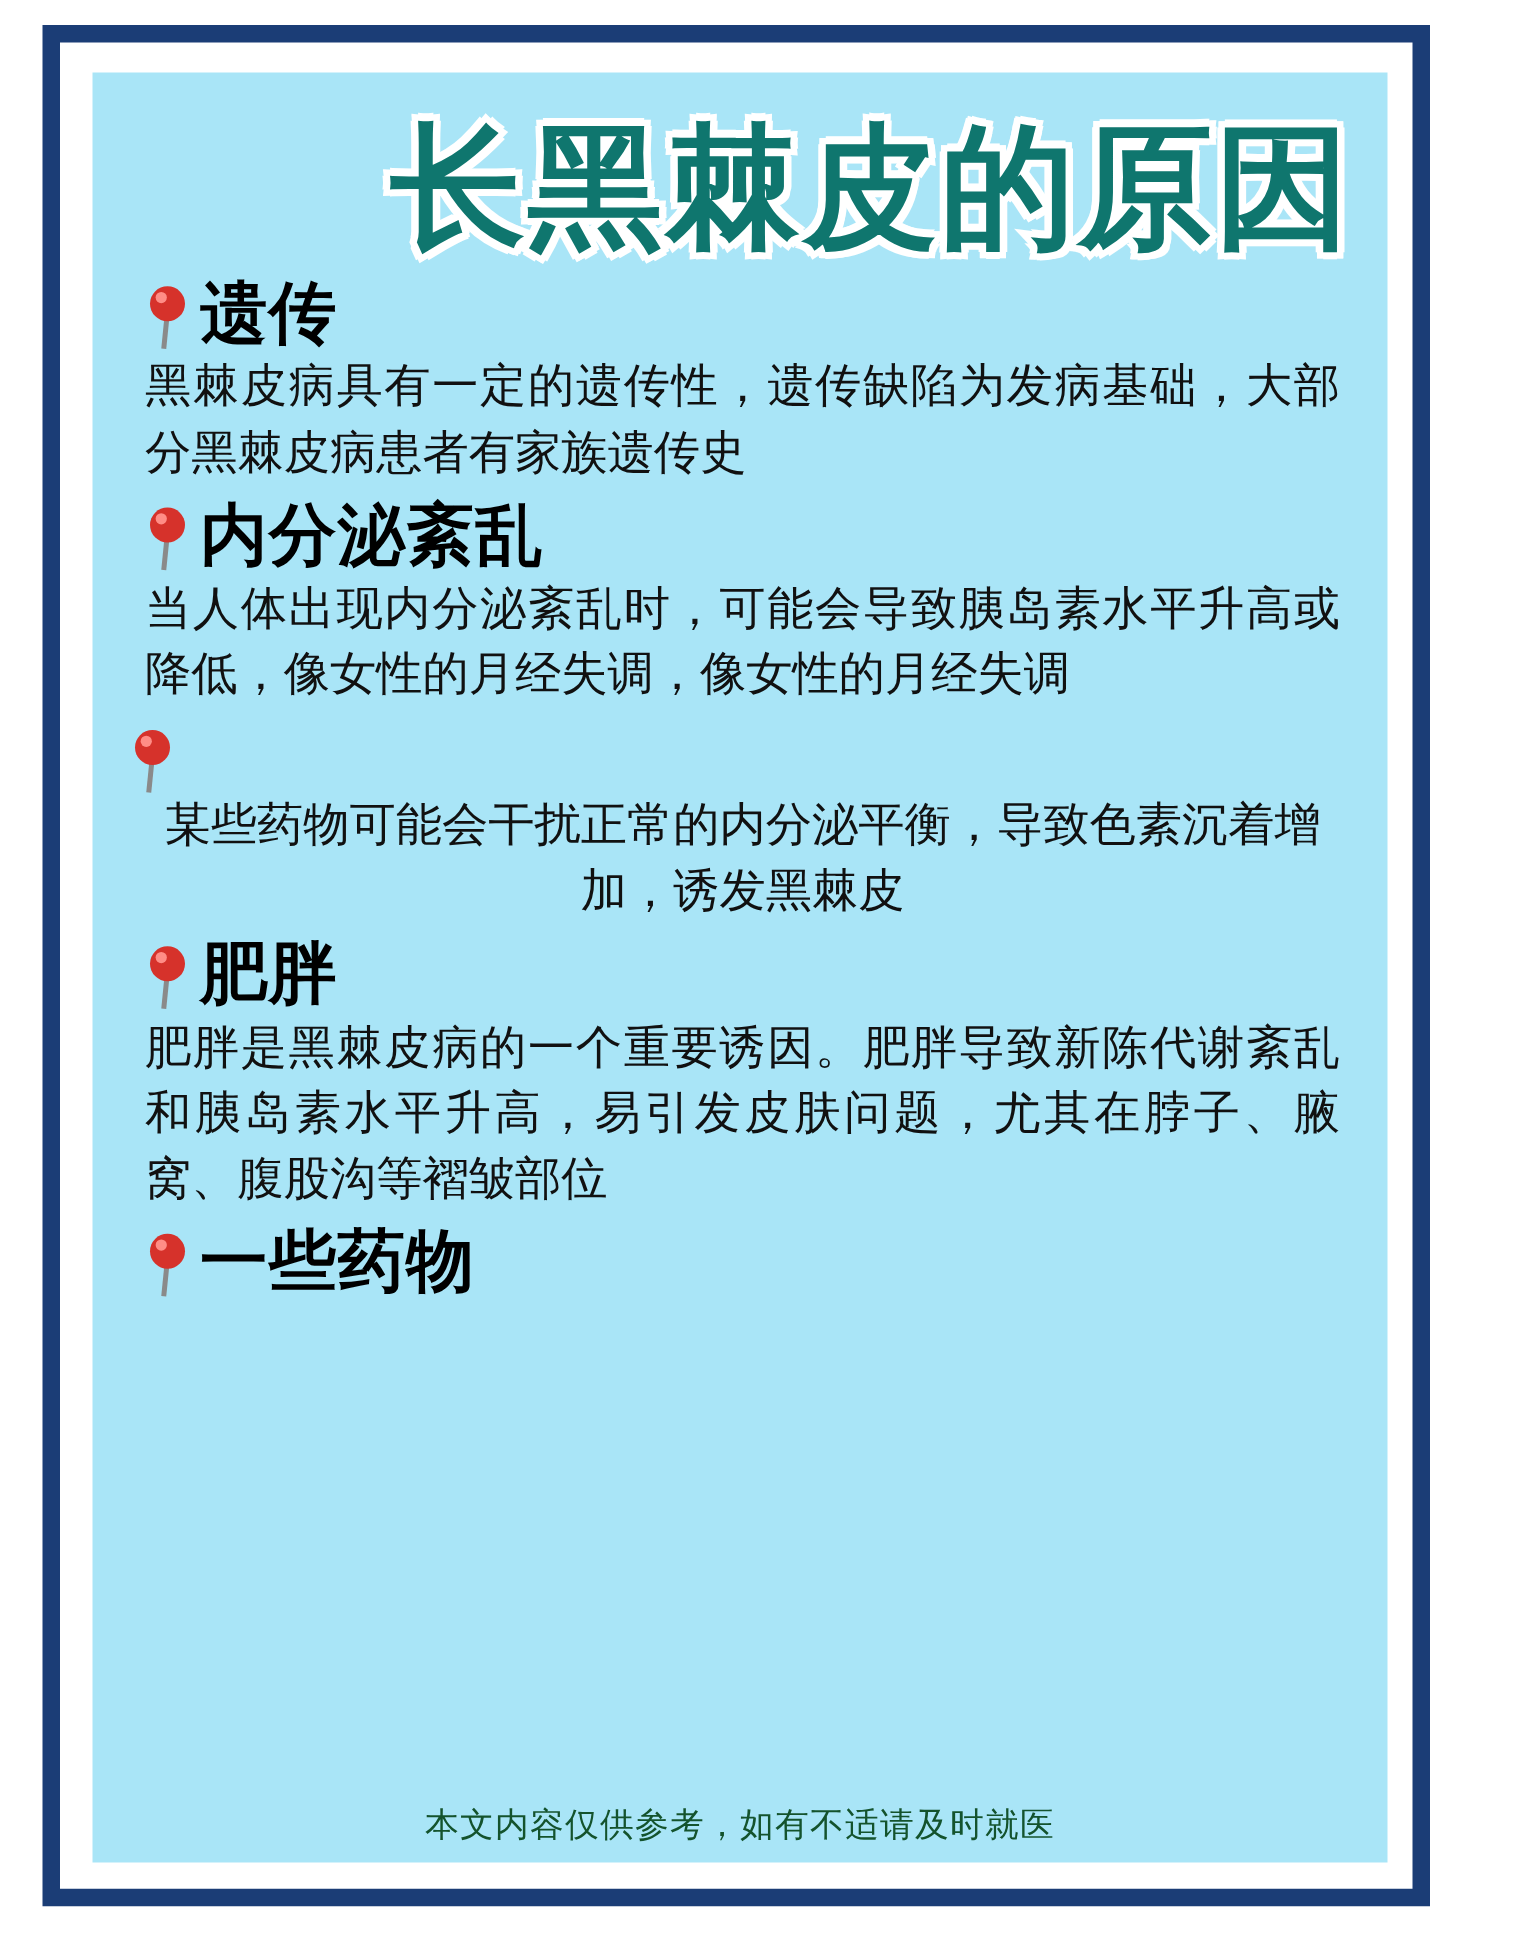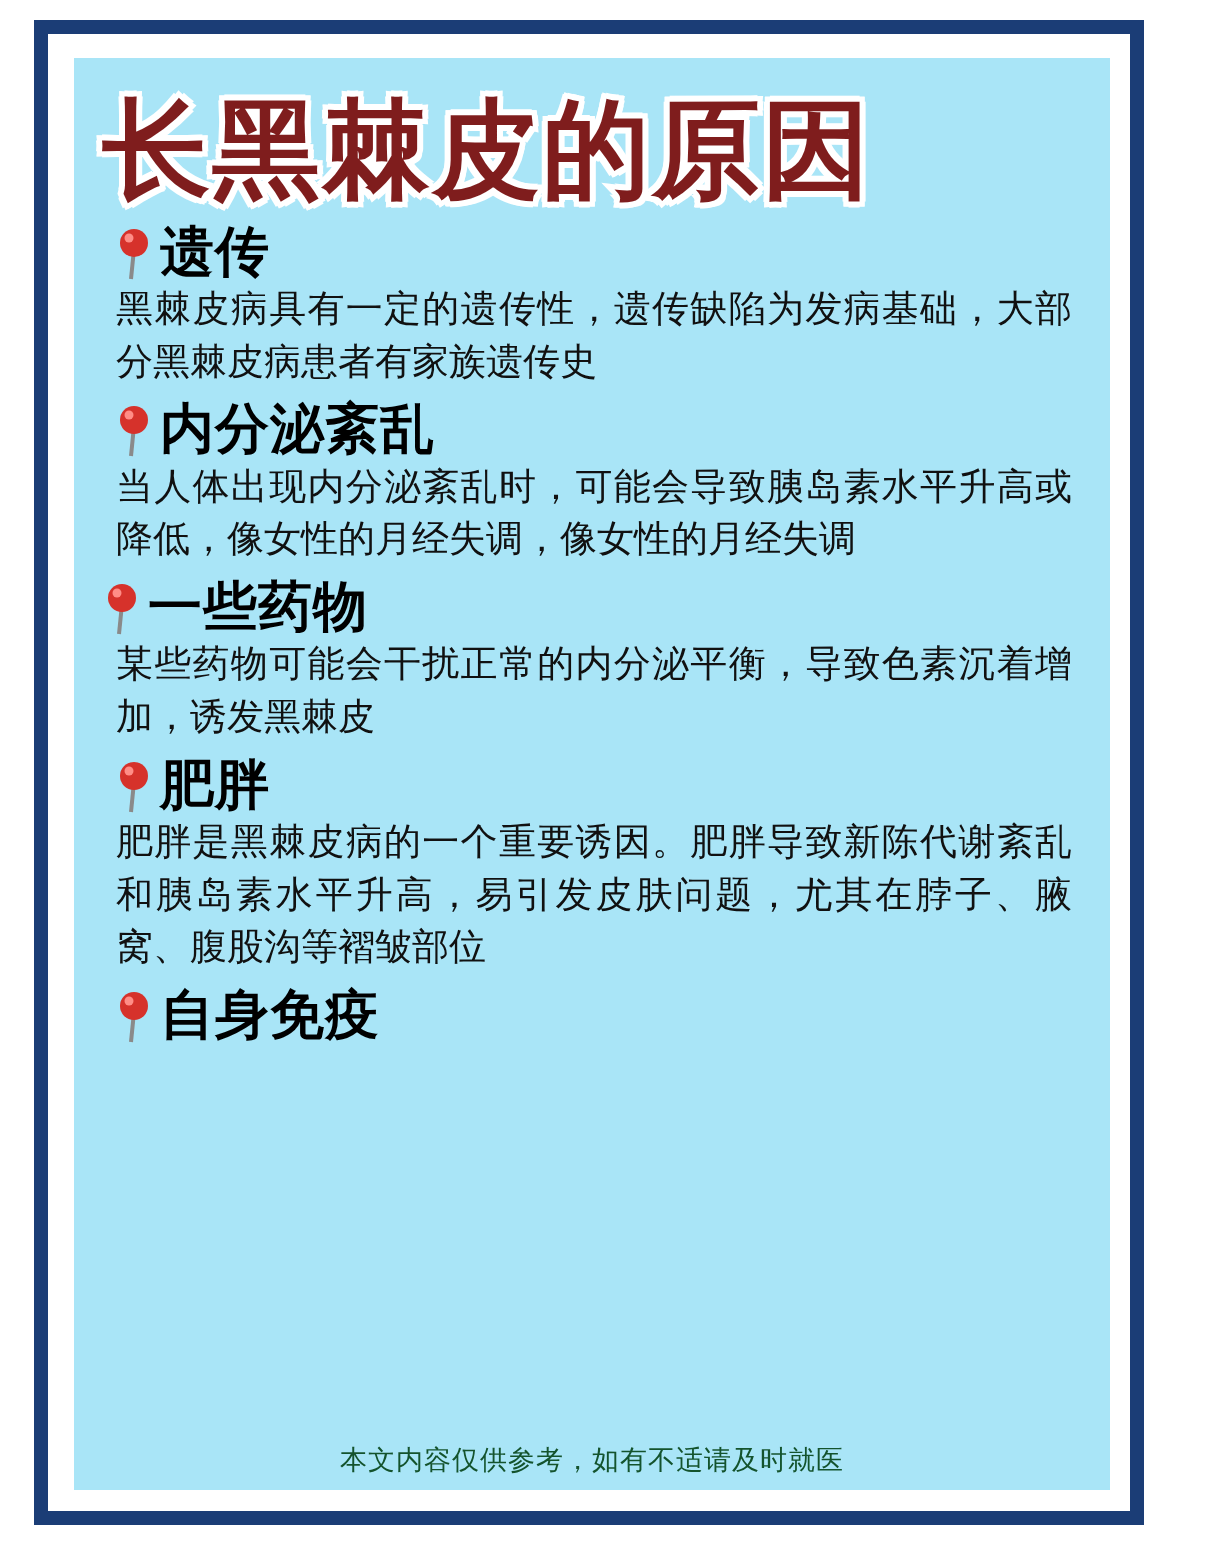--- a/index.html
+++ b/index.html
@@ -42,25 +42,25 @@
     width: 1036px;
     height: 1432px;
     background: #a9e5f7;
     box-sizing: border-box;
     padding: 16px 28px 10px 28px;
     overflow: hidden;
   }
 
   .title {
     margin: 16px 0 4px 0;
-    text-align: left;
+    text-align: right;
     font-size: 108px;
     line-height: 1.12;
     font-weight: bold;
-    color: #7f1d1d;
+    color: #0f766e;
     letter-spacing: 2px;
     -webkit-text-stroke: 10px #ffffff;
     paint-order: stroke fill;
     text-shadow:
        6px 0 0 #ffffff, -6px 0 0 #ffffff,
        0 6px 0 #ffffff, 0 -6px 0 #ffffff,
        5px 5px 0 #ffffff, -5px 5px 0 #ffffff,
        5px -5px 0 #ffffff, -5px -5px 0 #ffffff;
   }
 
@@ -92,21 +92,21 @@
 
   .body-text {
     font-size: 37px;
     line-height: 1.42;
     color: #111111;
     text-align: justify;
     text-justify: inter-character;
     padding: 0 10px 0 14px;
     letter-spacing: 0px;
   }
-  .body-text.center-last { }
+  .body-text.center-last { text-align: center; }
 
   .disclaimer {
     position: absolute;
     left: 0;
     right: 0;
     bottom: 12px;
     text-align: center;
     color: #14532d;
     font-size: 27px;
     letter-spacing: 1px;
@@ -152,21 +152,20 @@
 
     <div class="section">
       <div class="head">
         <span class="pin">
           <svg viewBox="0 0 40 56" width="40" height="56" aria-hidden="true">
             <line x1="20" y1="22" x2="17" y2="52" stroke="#8a8a8a" stroke-width="4"></line>
             <circle cx="20" cy="16" r="14" fill="#d6322b"></circle>
             <circle cx="15" cy="11" r="4.5" fill="#ff8d86"></circle>
           </svg>
         </span>
-        <span class="htext">一些药物</span>
       </div>
       <div class="body-text center-last">某些药物可能会干扰正常的内分泌平衡，导致色素沉着增加，诱发黑棘皮</div>
     </div>
 
     <div class="section">
       <div class="head indent2">
         <span class="pin">
           <svg viewBox="0 0 40 56" width="40" height="56" aria-hidden="true">
             <line x1="20" y1="22" x2="17" y2="52" stroke="#8a8a8a" stroke-width="4"></line>
             <circle cx="20" cy="16" r="14" fill="#d6322b"></circle>
@@ -180,19 +179,19 @@
 
     <div class="section">
       <div class="head indent2">
         <span class="pin">
           <svg viewBox="0 0 40 56" width="40" height="56" aria-hidden="true">
             <line x1="20" y1="22" x2="17" y2="52" stroke="#8a8a8a" stroke-width="4"></line>
             <circle cx="20" cy="16" r="14" fill="#d6322b"></circle>
             <circle cx="15" cy="11" r="4.5" fill="#ff8d86"></circle>
           </svg>
         </span>
-        <span class="htext">自身免疫</span>
+        <span class="htext">一些药物</span>
       </div>
     </div>
 
     <div class="disclaimer">本文内容仅供参考，如有不适请及时就医</div>
   </div>
 </div>
 
 </body></html>

